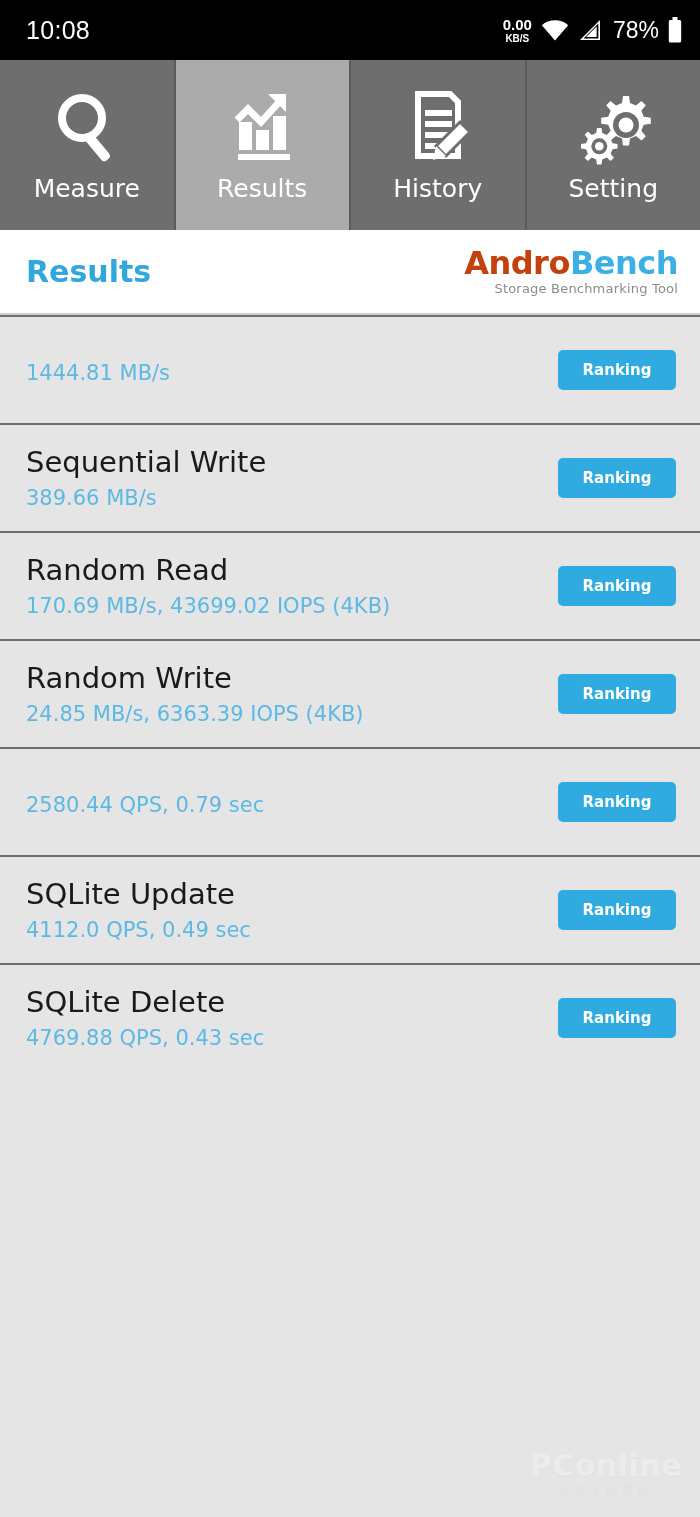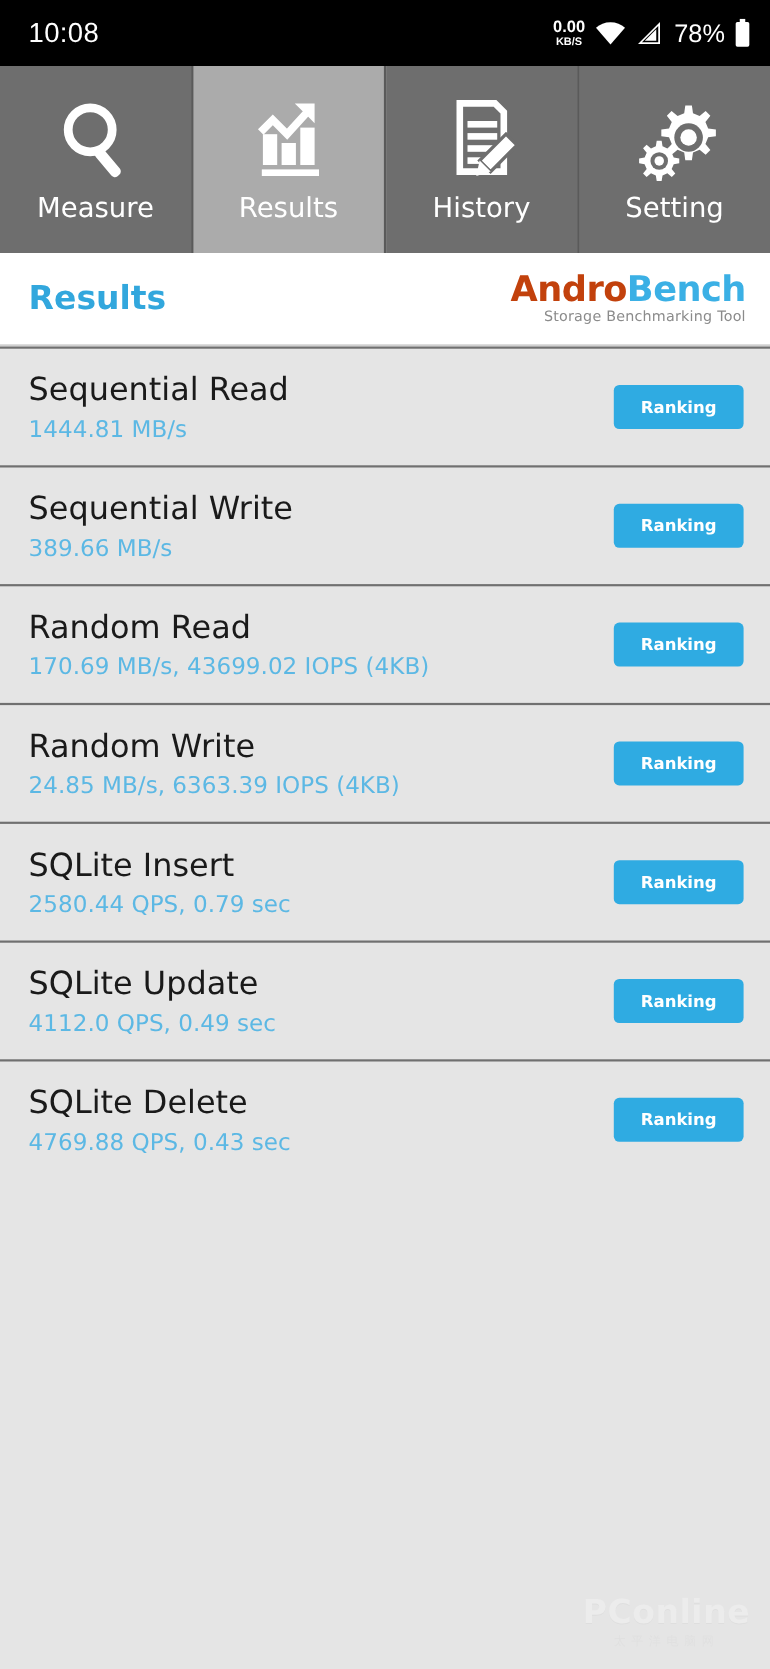--- a/index.html
+++ b/index.html
@@ -202,21 +202,20 @@
         </span>
         <span class="logo-tag">Storage Benchmarking Tool</span>
       </span>
     </div>
   </div>
 
   <div class="list">
 
     <div class="row">
       <div class="row-text">
-        <span class="row-title">Sequential Read</span>
         <span class="row-value">1444.81 MB/s</span>
       </div>
       <button class="ranking-btn">Ranking</button>
     </div>
 
     <div class="row">
       <div class="row-text">
         <span class="row-title">Sequential Write</span>
         <span class="row-value">389.66 MB/s</span>
       </div>
@@ -234,21 +233,20 @@
     <div class="row">
       <div class="row-text">
         <span class="row-title">Random Write</span>
         <span class="row-value">24.85 MB/s, 6363.39 IOPS (4KB)</span>
       </div>
       <button class="ranking-btn">Ranking</button>
     </div>
 
     <div class="row">
       <div class="row-text">
-        <span class="row-title">SQLite Insert</span>
         <span class="row-value">2580.44 QPS, 0.79 sec</span>
       </div>
       <button class="ranking-btn">Ranking</button>
     </div>
 
     <div class="row">
       <div class="row-text">
         <span class="row-title">SQLite Update</span>
         <span class="row-value">4112.0 QPS, 0.49 sec</span>
       </div>

